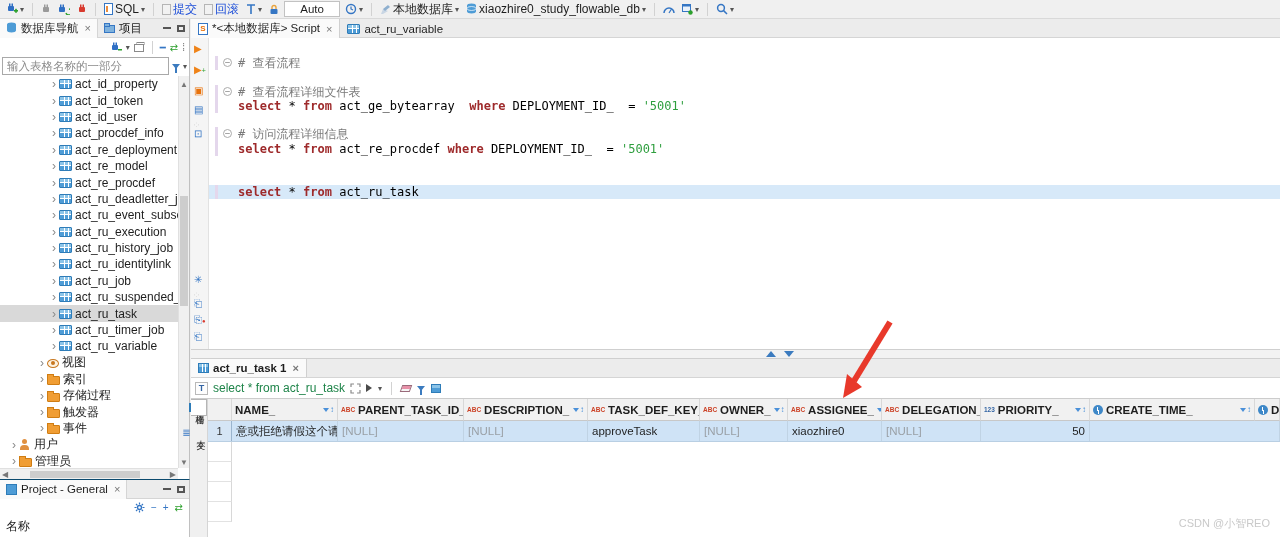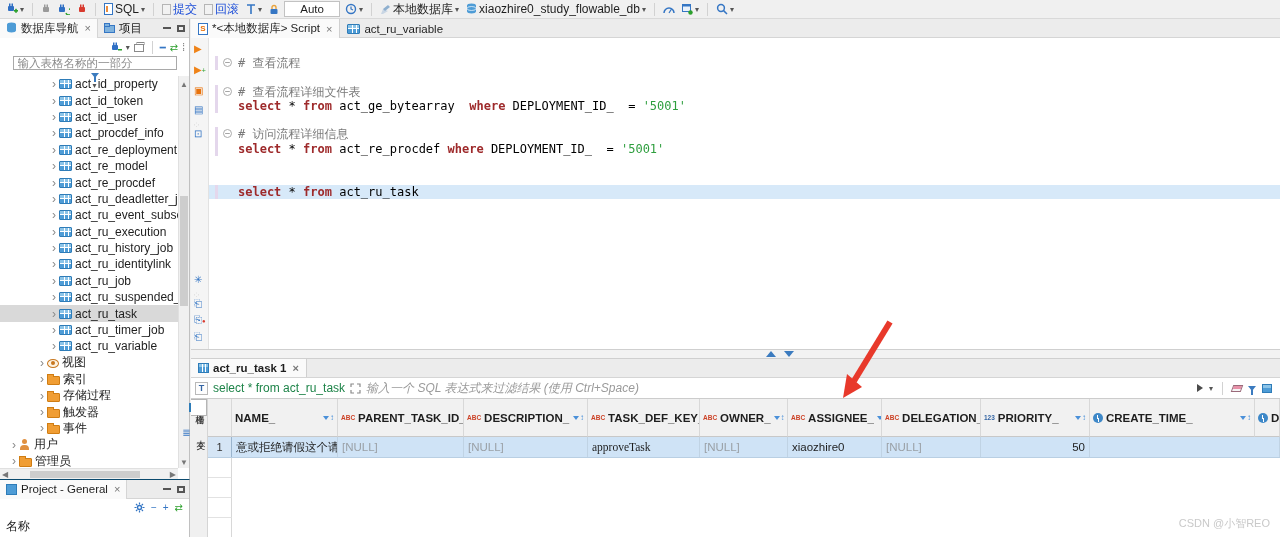--- a/index.html
+++ b/index.html
@@ -20,21 +20,21 @@
   .sidebar { position:absolute; top:19px; left:0; width:190px; height:460px; background:#fff; border-right:1px solid #c0c0c0; }
   .panel-tabbar { height:19px; background:#ececec; border-bottom:1px solid #d5d5d5; display:flex; align-items:center; }
   .panel-tab { display:flex; align-items:center; gap:4px; height:19px; padding:0 6px; font-size:11.5px; }
   .panel-tab.active { background:#fafafa; border-right:1px solid #d5d5d5; }
   .close-x { color:#777; font-size:11px; margin-left:2px; }
   .win-icons { margin-left:auto; display:flex; gap:6px; padding-right:4px; align-items:center; }
   .win-min { width:8px; height:2px; background:#555; }
   .win-max { width:8px; height:7px; border:2px solid #555; }
   .side-toolbar { height:18px; display:flex; align-items:center; justify-content:flex-end; gap:4px; padding:0 4px; background:#fff; }
   .mini-glyph { font-size:10px; color:#3576c4; }
-  .filter-row { height:20px; display:flex; align-items:center; padding:0 2px; gap:3px;flex-direction:column; }
+  .filter-row { height:20px; display:flex; align-items:center; padding:0 2px; gap:3px; }
   .filter-input { flex:1; height:18px; border:1px solid #a9a9a9; font-size:11.5px; padding:0 4px; font-family:"Liberation Sans",sans-serif; color:#333; }
   .filter-input::placeholder { color:#8a8a8a; }
   .tree { position:absolute; top:57px; left:0; right:11px; bottom:11px; overflow:hidden; }
   .tree-row { height:16.4px; display:flex; align-items:center; gap:3px; white-space:nowrap; overflow:hidden; }
   .tree-row.selected { background:#d9d9d9; }
   .twisty { color:#8a8a8a; font-size:12px; line-height:10px; }
   .tree-label { font-size:12px; }
   .ti { display:inline-block; flex:none; }
   .ti-table { width:13px; height:10px; border:1px solid #2e7cb8; border-radius:1px; background:linear-gradient(#8cc4e8 0 3px,#4e9cd6 3px); position:relative; }
   .ti-table::before { content:""; position:absolute; left:0; right:0; top:3px; height:1px; background:#fff; }
@@ -99,21 +99,21 @@
   .funnel { width:0; height:0; border-left:4px solid transparent; border-right:4px solid transparent; border-top:5px solid #3b7bbf; position:relative; }
   .funnel::after { content:""; position:absolute; left:-1px; top:-1px; width:2px; height:5px; background:#3b7bbf; }
   .mini-grid { width:10px; height:9px; border:1px solid #2e7cb8; background:linear-gradient(#8cc4e8 0 3px,#4e9cd6 3px); }
 
   .res-grid { position:absolute; top:40px; left:0; right:0; bottom:0; background:#fff; }
   .grid-strip { position:absolute; left:0; top:0; bottom:0; width:17px; background:#f0f0f0; border-right:1px solid #d5d5d5; }
   .vtab { writing-mode:vertical-rl; text-orientation:upright; font-size:9px; color:#333; display:flex; flex-direction:column; align-items:center; padding:3px 0; gap:2px; width:16px; }
   .vtab.active { background:#fff; border:1px solid #b5b5b5; border-left:none; }
   .grid-main { position:absolute; left:17px; right:0; top:0; bottom:0; overflow:hidden; }
   .grid-row { display:flex; }
-  .gh-cell { height:38px; background:#f1f1f1; border-right:1px solid #d8d8d8; border-bottom:1px solid #c8c8c8; display:flex; align-items:center; padding:0 3px; font-weight:bold; font-size:11.5px; gap:3px; overflow:hidden; white-space:nowrap; flex:none; }
+  .gh-cell { height:22px; background:#f1f1f1; border-right:1px solid #d8d8d8; border-bottom:1px solid #c8c8c8; display:flex; align-items:center; padding:0 3px; font-weight:bold; font-size:11.5px; gap:3px; overflow:hidden; white-space:nowrap; flex:none; }
   .gh-corner { width:24px; }
   .hdr-sort { margin-left:auto; display:flex; align-items:center; gap:1px; flex:none; }
   .hdr-funnel { width:0; height:0; border-left:3px solid transparent; border-right:3px solid transparent; border-top:4px solid #4a90d9; }
   .hdr-updown { color:#4a90d9; font-size:8px; }
   .cicon-abc { color:#cc4125; font-size:6.5px; font-weight:bold; flex:none; }
   .cicon-123 { color:#3465a4; font-size:6.5px; font-weight:bold; flex:none; }
   .cicon-clock { width:10px; height:10px; border-radius:50%; background:#3e88c8; position:relative; flex:none; }
   .cicon-clock::after { content:""; position:absolute; left:4px; top:2px; width:1px; height:4px; background:#fff; box-shadow:1px 3px 0 #fff; }
   .gd-cell { height:20px; display:flex; align-items:center; padding:0 4px; font-size:11.5px; border-right:1px solid rgba(0,0,0,0.07); overflow:hidden; white-space:nowrap; flex:none; background:var(--selrow); }
   .gd-cell.null { color:#9aa0a6; }
@@ -510,21 +510,20 @@
           <span>act_ru_task 1</span>
           <span class="close-x">×</span>
         </span>
       </div>
       <div class="res-filterbar">
         <span class="ficon-t">T</span>
         <span class="fquery">select * from act_ru_task</span>
         <svg class="ic" width="11" height="11">
             <path d="M1 4V1h3M10 4V1H7M1 7v3h3M10 7v3H7" fill="none" stroke="#8a8a8a" stroke-width="1.2"></path>
           </svg>
-        <span class="fplaceholder">输入一个 SQL 表达式来过滤结果 (使用 Ctrl+Space)</span>
         <span class="fright">
           <span class="play-tri"></span>
           <span class="caret">▾</span>
           <span class="tb-sep"></span>
           <span class="ic-eraser"></span>
           <span class="funnel"></span>
           <span class="mini-grid"></span>
         </span>
       </div>
       <div class="res-grid">
@@ -603,21 +602,21 @@
                 <span class="cicon-clock"></span>
                 <span>DU</span>
               </div>
             </div>
           <div id="grid-rows">
               <div class="grid-row grid-datarow">
                 <div class="gd-cell gd-rownum">1</div>
                 <div class="gd-cell" style="width: 106px;">意或拒绝请假这个请求</div>
                 <div class="gd-cell null" style="width: 126px;">[NULL]</div>
                 <div class="gd-cell null" style="width: 124px;">[NULL]</div>
-                <div class="gd-cell" style="width: 112px; font-family: Liberation Serif, serif;">approveTask</div>
+                <div class="gd-cell" style="width: 112px;">approveTask</div>
                 <div class="gd-cell null" style="width: 88px;">[NULL]</div>
                 <div class="gd-cell" style="width: 94px;">xiaozhire0</div>
                 <div class="gd-cell null" style="width: 99px;">[NULL]</div>
                 <div class="gd-cell num" style="width: 109px;">50</div>
                 <div class="gd-cell" style="width: 40px; flex: 1 1 0%;"></div>
               </div>
             </div>
           <div id="grid-stubs">
               <div class="stub"></div>
               <div class="stub"></div>

